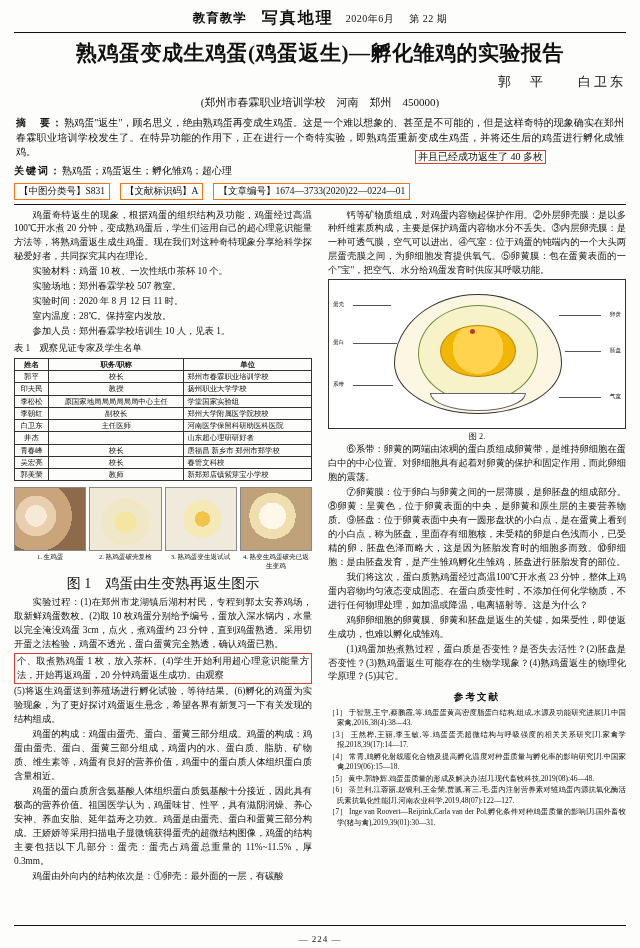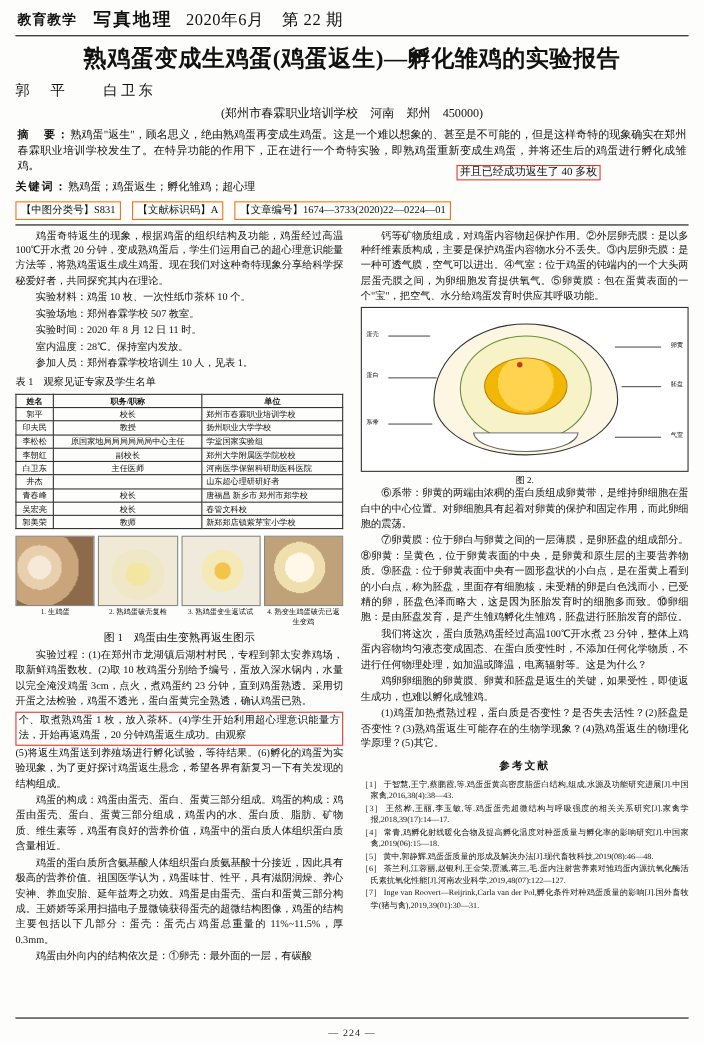--- a/index.html
+++ b/index.html
@@ -12,38 +12,38 @@
     overflow:hidden;
   }
   .page{
     width:640px;height:948px;
     box-sizing:border-box;
     padding:6px 14px 0 14px;
     position:relative;
   }
   
   .runhead{
-    display:flex;align-items:center;justify-content:flex-start;
+    display:flex;align-items:center;justify-content:center;
     font-size:11.5px;
     padding:2px 2px 3px 2px;
     font-family:Liberation Serif, serif;
   }
   .runhead .rh-left{font-weight:bold;letter-spacing:1px;font-size:12.5px;}
   .runhead .rh-mid{font-weight:bold;letter-spacing:2px;font-size:16px;margin-left:15px;}
-  .runhead .rh-right{font-size:15px;letter-spacing:0.5px;}
+  .runhead .rh-right{font-size:10px;letter-spacing:0.5px;}
   .runhead .rh-right span{margin-left:12px;}
   .rule{border-top:1.6px solid #111;margin:0 0 6px 0;}
   .rule-thin{border-top:1px solid #111;margin:4px 0 4px 0;}
 
   
   h1.title{
     font-size:21px;text-align:center;margin:6px 0 2px 0;font-weight:bold;
     letter-spacing:0.5px;font-family:"Liberation Serif", serif;
   }
-  .authors{text-align:left;font-size:13px;margin:6px 0 2px 0;letter-spacing:3px;}
+  .authors{text-align:right;font-size:13px;margin:6px 0 2px 0;letter-spacing:3px;}
   .affil{text-align:center;font-size:11px;margin:4px 0 6px 0;}
 
   
   .abs{
     font-size:10px;line-height:1.45;text-align:justify;margin:2px 2px 2px 2px;
   }
   .abs b{font-weight:bold;letter-spacing:2px;}
   .kw{font-size:10px;margin-top:3px;line-height:1.5;}
   .kw b{letter-spacing:2px;}
   .hl-red{
@@ -83,21 +83,21 @@
       linear-gradient(#ded6bd,#cfc6a8);}
   .ph3{background:
       radial-gradient(circle at 52% 50%, #f3c44a 0 16%, #f6e9b8 16% 40%, #efeadb 40% 100%),
       linear-gradient(#e8e2cf,#d6cfb8);}
   .ph4{background:
       radial-gradient(circle at 45% 45%, #fff8e8 0 26%, #f0dfae 26% 45%, #bfa279 45% 100%),
       linear-gradient(#cbb28c,#9d8261);}
   .ph-cap{font-size:6.6px;text-align:center;margin-top:2px;line-height:1.25;}
   .phcaps{display:flex;gap:3px;}
   .phcaps > div{width:25%;}
-  .fig-label{text-align:center;font-size:10px;margin-top:3px;}
+  .fig-label{text-align:center;font-size:14px;margin-top:3px;}
 
   
   .eggfig{
     border:0.8px solid #333;width:100%;height:150px;position:relative;
     background:#fff;box-sizing:border-box;margin-bottom:2px;
   }
   .egg-oval{
     position:absolute;left:22%;top:9%;width:56%;height:80%;
     border:1.4px solid #333;border-radius:50% 50% 50% 50%/58% 58% 42% 42%;
     background:#fdf6e3;

